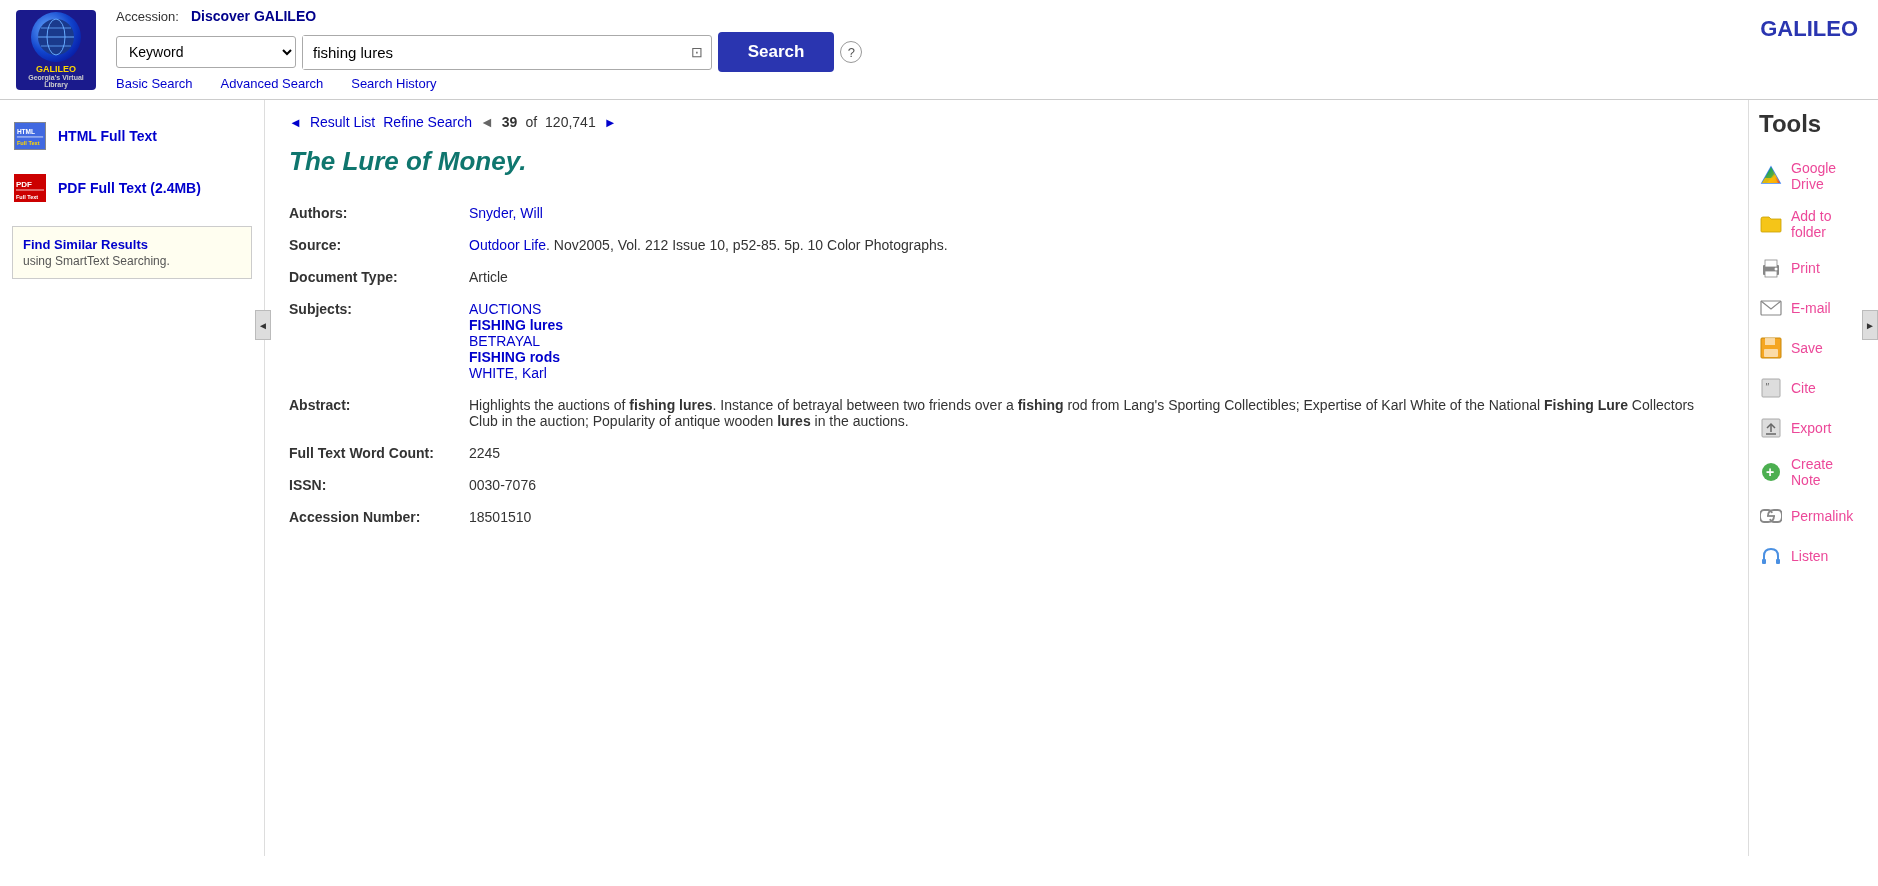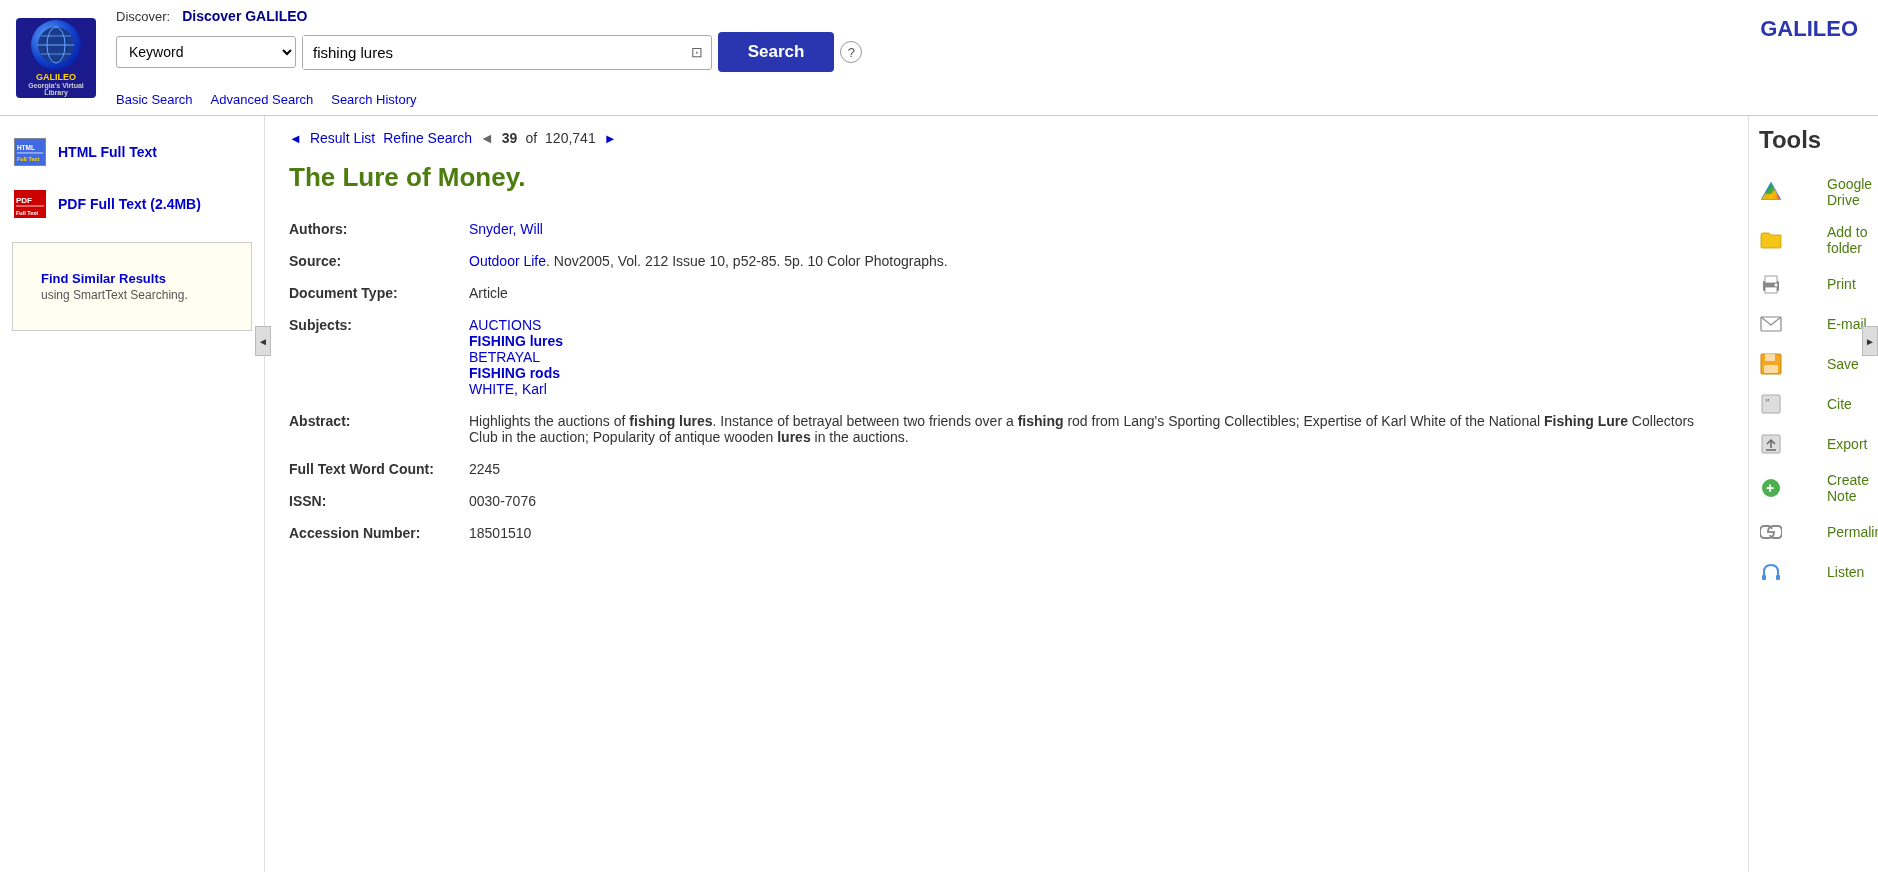--- a/index.html
+++ b/index.html
@@ -16,73 +16,73 @@
     .search-area { display: flex; flex-direction: column; flex: 1; }
     .search-top { display: flex; align-items: center; gap: 8px; margin-bottom: 4px; }
     .searching-label { font-size: 13px; color: #333; margin-right: 4px; }
     .search-controls { display: flex; align-items: center; gap: 6px; margin-top: 4px; }
     .keyword-select { padding: 6px 8px; border: 1px solid #aaa; border-radius: 3px; font-size: 14px; background: #fff; width: 180px; cursor: pointer; }
     .search-input-wrap { display: flex; align-items: center; border: 1px solid #aaa; border-radius: 3px; background: #fff; }
     .search-input { border: none; outline: none; padding: 8px 10px; font-size: 15px; width: 380px; }
     .search-input-icon { padding: 6px 8px; cursor: pointer; color: #666; }
     .search-btn { background: #2a35b0; color: #fff; border: none; padding: 10px 30px; font-size: 17px; font-weight: bold; border-radius: 4px; cursor: pointer; }
     .help-icon { width: 22px; height: 22px; border-radius: 50%; border: 1px solid #999; display: flex; align-items: center; justify-content: center; color: #555; font-size: 13px; cursor: pointer; }
-    .search-links { display: flex; gap: 18px; margin-top: 20px; }
+    .search-links { display: flex; gap: 28px; margin-top: 4px; }
     .search-link { color: #0000cc; font-size: 13px; text-decoration: none; cursor: pointer; }
     .galileo-title { position: absolute; right: 20px; top: 16px; color: #2a35b0; font-size: 22px; font-weight: bold; }
 
     
     .main-layout { display: flex; min-height: calc(100vh - 130px); }
 
     
     .left-sidebar { width: 265px; min-width: 265px; border-right: 1px solid #ddd; padding: 10px 0; background: #fff; }
     .collapse-btn { position: absolute; left: 255px; top: 210px; background: #ddd; border: 1px solid #bbb; width: 16px; height: 30px; display: flex; align-items: center; justify-content: center; cursor: pointer; font-size: 10px; z-index: 10; }
     .sidebar-item { display: flex; align-items: center; padding: 8px 12px; gap: 10px; cursor: pointer; }
     .sidebar-item-active { background: #f0f0f0; border-left: 3px solid #666; }
     .sidebar-icon { width: 36px; height: 36px; display: flex; align-items: center; justify-content: center; flex-shrink: 0; }
     .icon-detailed { width: 32px; height: 32px; background: linear-gradient(135deg, #f4a460, #daa520); border: 1px solid #888; display: flex; align-items: center; justify-content: center; font-size: 9px; color: #333; }
     .icon-html { width: 32px; height: 28px; background: linear-gradient(135deg, #6495ed, #4169e1); border: 1px solid #888; display: flex; align-items: center; justify-content: center; font-size: 8px; color: #fff; font-weight: bold; }
     .icon-pdf { width: 32px; height: 28px; background: #c00; display: flex; align-items: center; justify-content: center; font-size: 8px; color: #fff; font-weight: bold; }
     .sidebar-label { color: #0000cc; font-size: 14px; font-weight: bold; }
     .sidebar-label-active { color: #333; font-weight: bold; font-size: 15px; }
-    .similar-box { margin: 12px; padding: 28px; border: 1px solid #ccc; background: #fffef0; cursor: pointer; }
+    .similar-box { margin: 12px; padding: 10px; border: 1px solid #ccc; background: #fffef0; cursor: pointer; }
     .similar-box-title { color: #0000cc; font-weight: bold; font-size: 13px; }
     .similar-box-sub { color: #555; font-size: 12px; margin-top: 2px; }
 
     
     .right-collapse-btn { position: absolute; right: 0; top: 210px; background: #ddd; border: 1px solid #bbb; width: 16px; height: 30px; display: flex; align-items: center; justify-content: center; cursor: pointer; font-size: 10px; z-index: 10; }
 
     
     .content-area { flex: 1; padding: 14px 24px; overflow-y: auto; }
 
     
     .nav-bar { display: flex; align-items: center; gap: 8px; margin-bottom: 16px; font-size: 14px; }
     .nav-link { color: #0000cc; cursor: pointer; text-decoration: none; }
     .nav-separator { color: #666; }
     .nav-count { font-weight: bold; }
     .nav-total { font-weight: normal; }
     .nav-arrow { color: #0000cc; cursor: pointer; font-size: 13px; }
 
     
-    .article-title { color: #4d7c0f; font-size: 26px; font-weight: bold; margin-bottom: 20px; }
+    .article-title { color: #0f766e; font-size: 26px; font-weight: bold; margin-bottom: 20px; font-style: italic; }
 
     
     .detail-table { width: 100%; border-collapse: collapse; }
     .detail-table tr { vertical-align: top; }
     .detail-label { width: 180px; font-weight: bold; padding: 8px 0; color: #333; white-space: nowrap; }
     .detail-value { padding: 8px 0; color: #333; }
     .detail-link { color: #0000cc; text-decoration: none; cursor: pointer; }
     .detail-bold-link { color: #0000cc; font-weight: bold; text-decoration: none; cursor: pointer; }
 
     
     .tools-panel { width: 130px; min-width: 130px; border-left: 1px solid #ddd; padding: 10px; background: #fff; }
     .tools-title { font-size: 24px; font-weight: bold; color: #333; margin-bottom: 14px; }
     .tool-item { display: flex; align-items: center; gap: 8px; padding: 8px 0; cursor: pointer; border-bottom: none; }
     .tool-icon { width: 24px; height: 24px; display: flex; align-items: center; justify-content: center; flex-shrink: 0; }
-    .tool-label { font-size: 14px; color: #4d7c0f; margin-left: 36px; }
+    .tool-label { font-size: 14px; color: #ec4899; }
 
     .relative { position: relative; }
   </style>
 </head>
 <body>
 
 <div class="header">
   <div class="logo-area">
     <div class="logo-box">
       <div class="logo-inner">
@@ -96,21 +96,21 @@
           </svg>
         </div>
         <div class="logo-text">GALILEO</div>
         <div class="logo-sub">Georgia's Virtual Library</div>
       </div>
     </div>
   </div>
 
   <div class="search-area">
     <div class="search-top">
-      <span class="searching-label">Discover:</span>
+      <span class="searching-label">Accession:</span>
       <strong style="color:#00008b; font-size:14px;">Discover GALILEO</strong>
     </div>
     <div class="search-controls">
       <select class="keyword-select">
         <option value="Keyword">Keyword</option>
       </select>
       <div class="search-input-wrap">
         <input type="text" class="search-input" value="fishing lures" style="">
         <span class="search-input-icon">⊡</span>
       </div>

